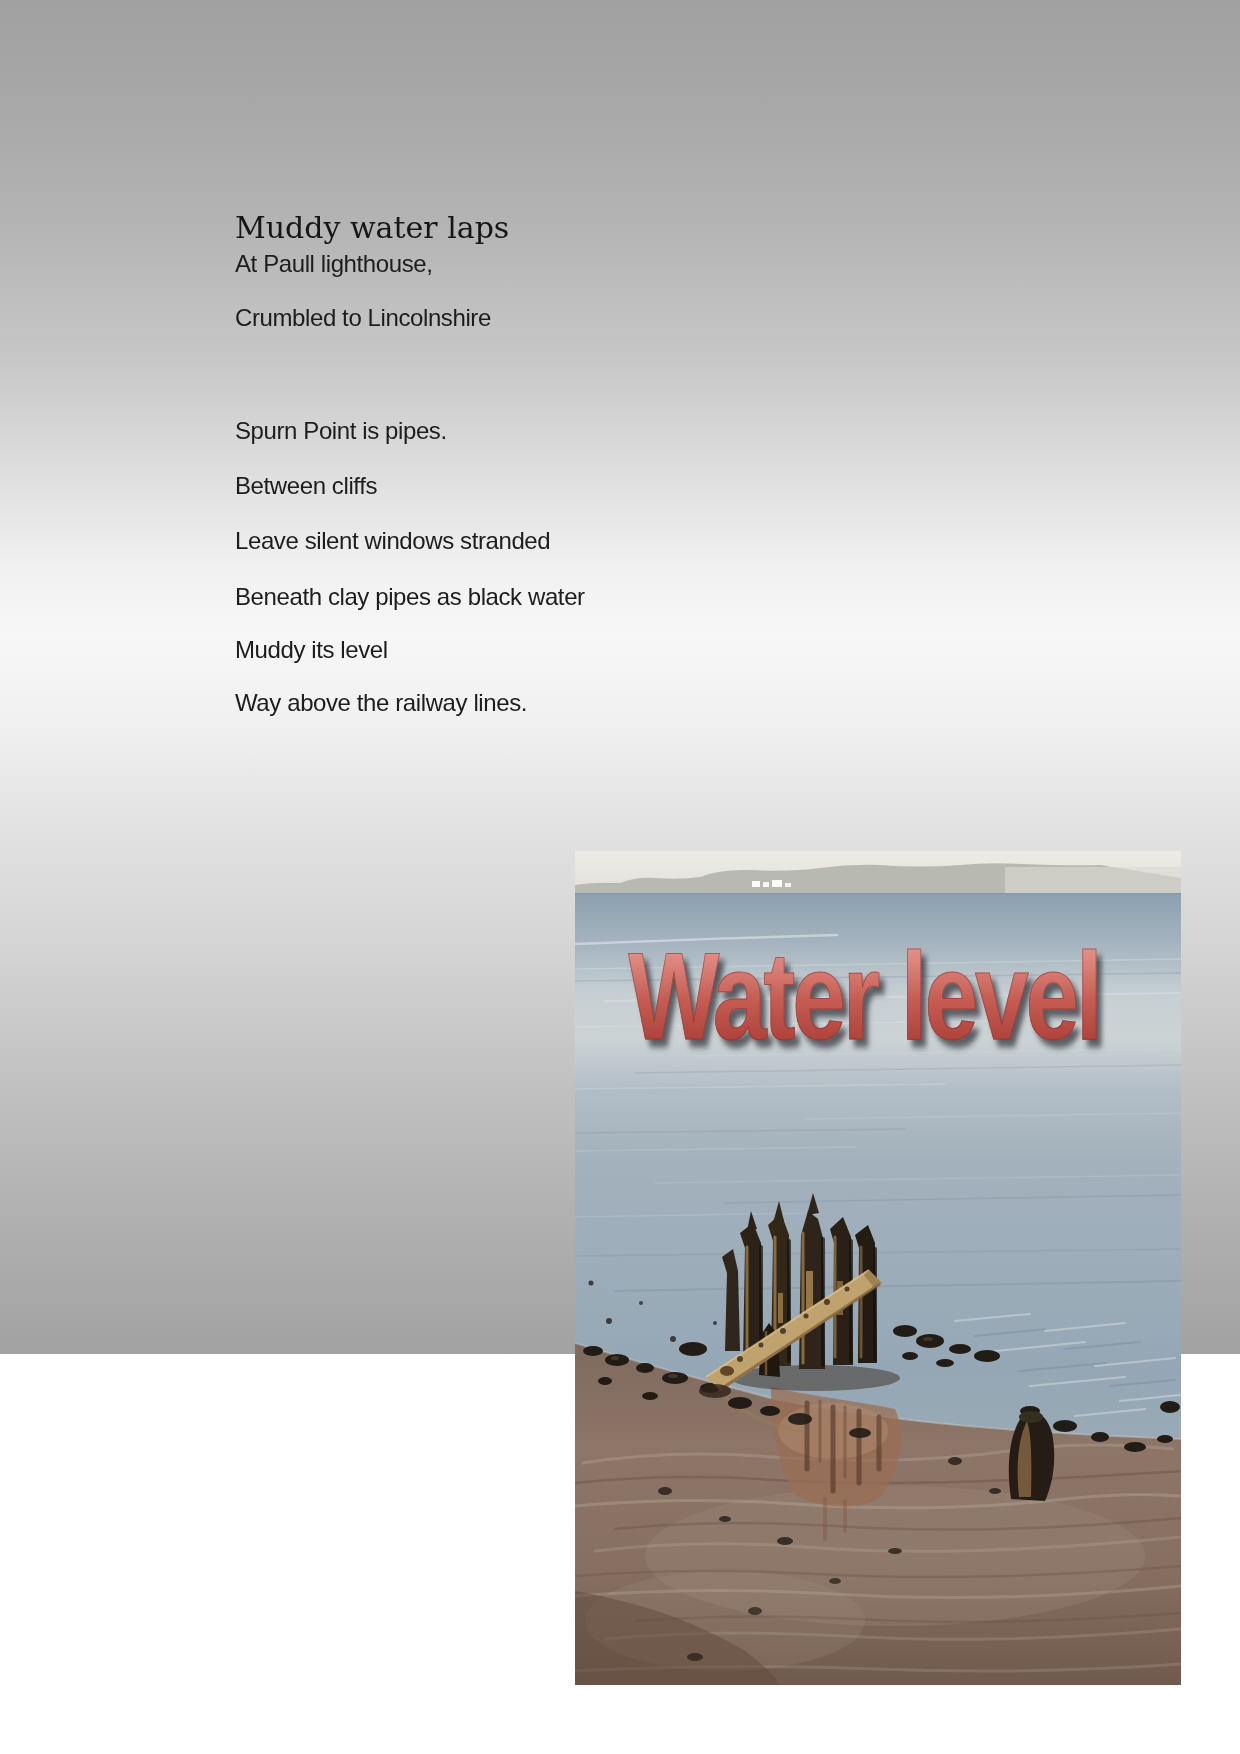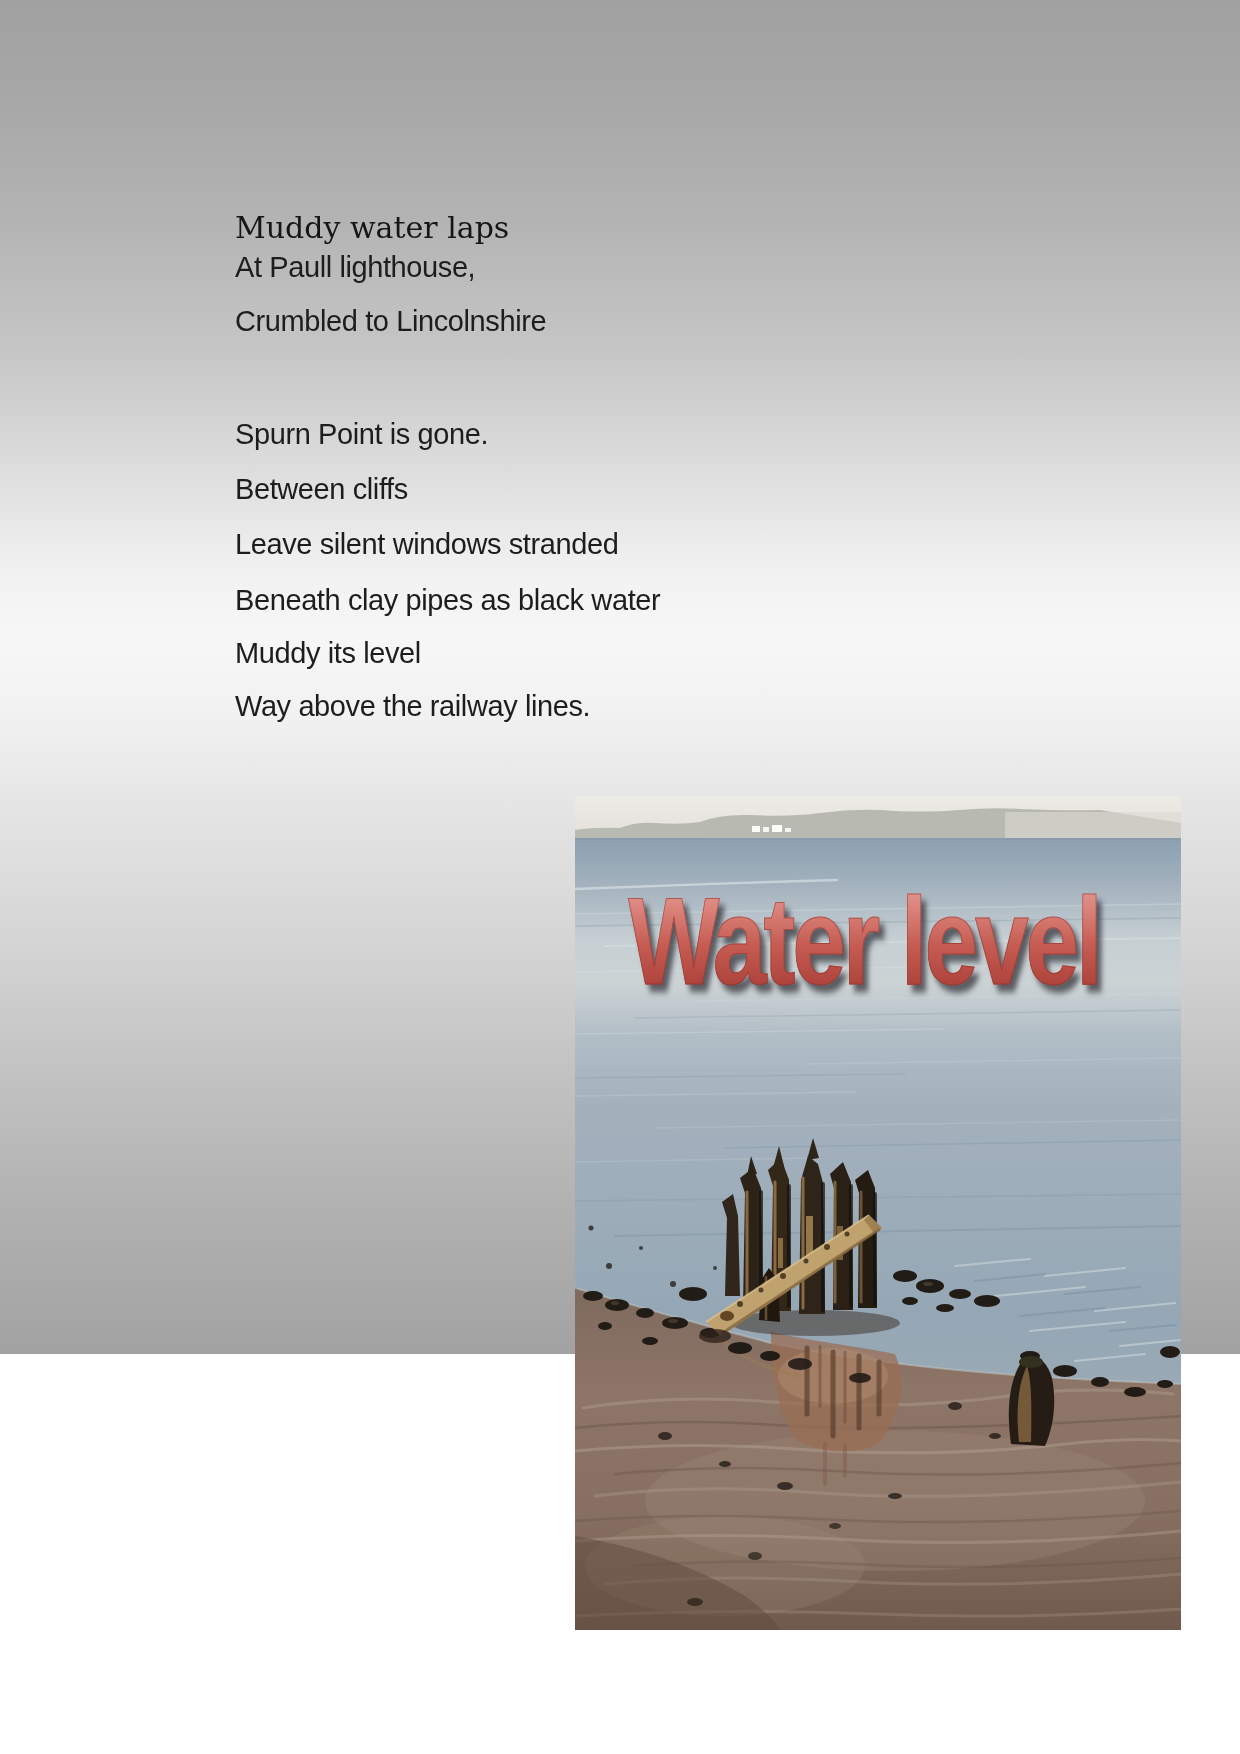--- a/index.html
+++ b/index.html
@@ -10,29 +10,29 @@
   }
   .page{
     position:relative;width:1240px;height:1354px;
     background:linear-gradient(180deg,
       #a1a1a1 0%, #a7a7a7 7%, #b3b3b3 16%, #c6c6c6 26%,
       #dedede 35%, #f1f1f1 42%, #f7f7f7 47%, #f1f1f1 53%,
       #e4e4e4 60%, #d4d4d4 70%, #c1c1c1 80%, #b0b0b0 90%, #a2a2a2 100%);
   }
   .poem-line{
     position:absolute;left:235px;
-    font-size:29px;letter-spacing:-0.4px;
+    font-size:24px;letter-spacing:-0.4px;
     color:#1d1d1d;white-space:nowrap;line-height:1.2;
   }
   .poem-line.serif{
     font-family:"DejaVu Serif","Liberation Serif",serif;
     font-size:30px;letter-spacing:0;color:#161616;
   }
   .photo{
-    position:absolute;left:575px;top:796px;width:606px;height:834px;
+    position:absolute;left:575px;top:851px;width:606px;height:834px;
     overflow:hidden;
   }
   .photo svg{position:absolute;left:0;top:0;display:block;}
   .photo-title{
     position:absolute;top:72px;left:-14px;width:100%;
     text-align:center;
     font-weight:bold;font-size:118px;letter-spacing:-4px;
     transform:scale(0.82,1.06);transform-origin:50% 0;
     white-space:nowrap;
     color:#c2564d;
@@ -48,21 +48,21 @@
   }
 </style>
 </head>
 <body>
 
 <div class="page">
 
   <div class="poem-line serif" style="top:210px">Muddy water laps</div>
   <div class="poem-line" style="top:250px">At Paull lighthouse,</div>
   <div class="poem-line" style="top:304px">Crumbled to Lincolnshire</div>
-  <div class="poem-line" style="top:417px">Spurn Point is gone.</div>
+  <div class="poem-line" style="top:417px">Spurn Point is pipes.</div>
   <div class="poem-line" style="top:472px">Between cliffs</div>
   <div class="poem-line" style="top:583px">Beneath clay pipes as black water</div>
   <div class="poem-line" style="top:527px">Leave silent windows stranded</div>
   <div class="poem-line" style="top:636px">Muddy its level</div>
   <div class="poem-line" style="top:689px">Way above the railway lines.</div>
 
   <div class="photo">
     <svg width="606" height="834" viewBox="0 0 606 834">
       <defs>
         <linearGradient id="skyG" x1="0" y1="0" x2="0" y2="1">

